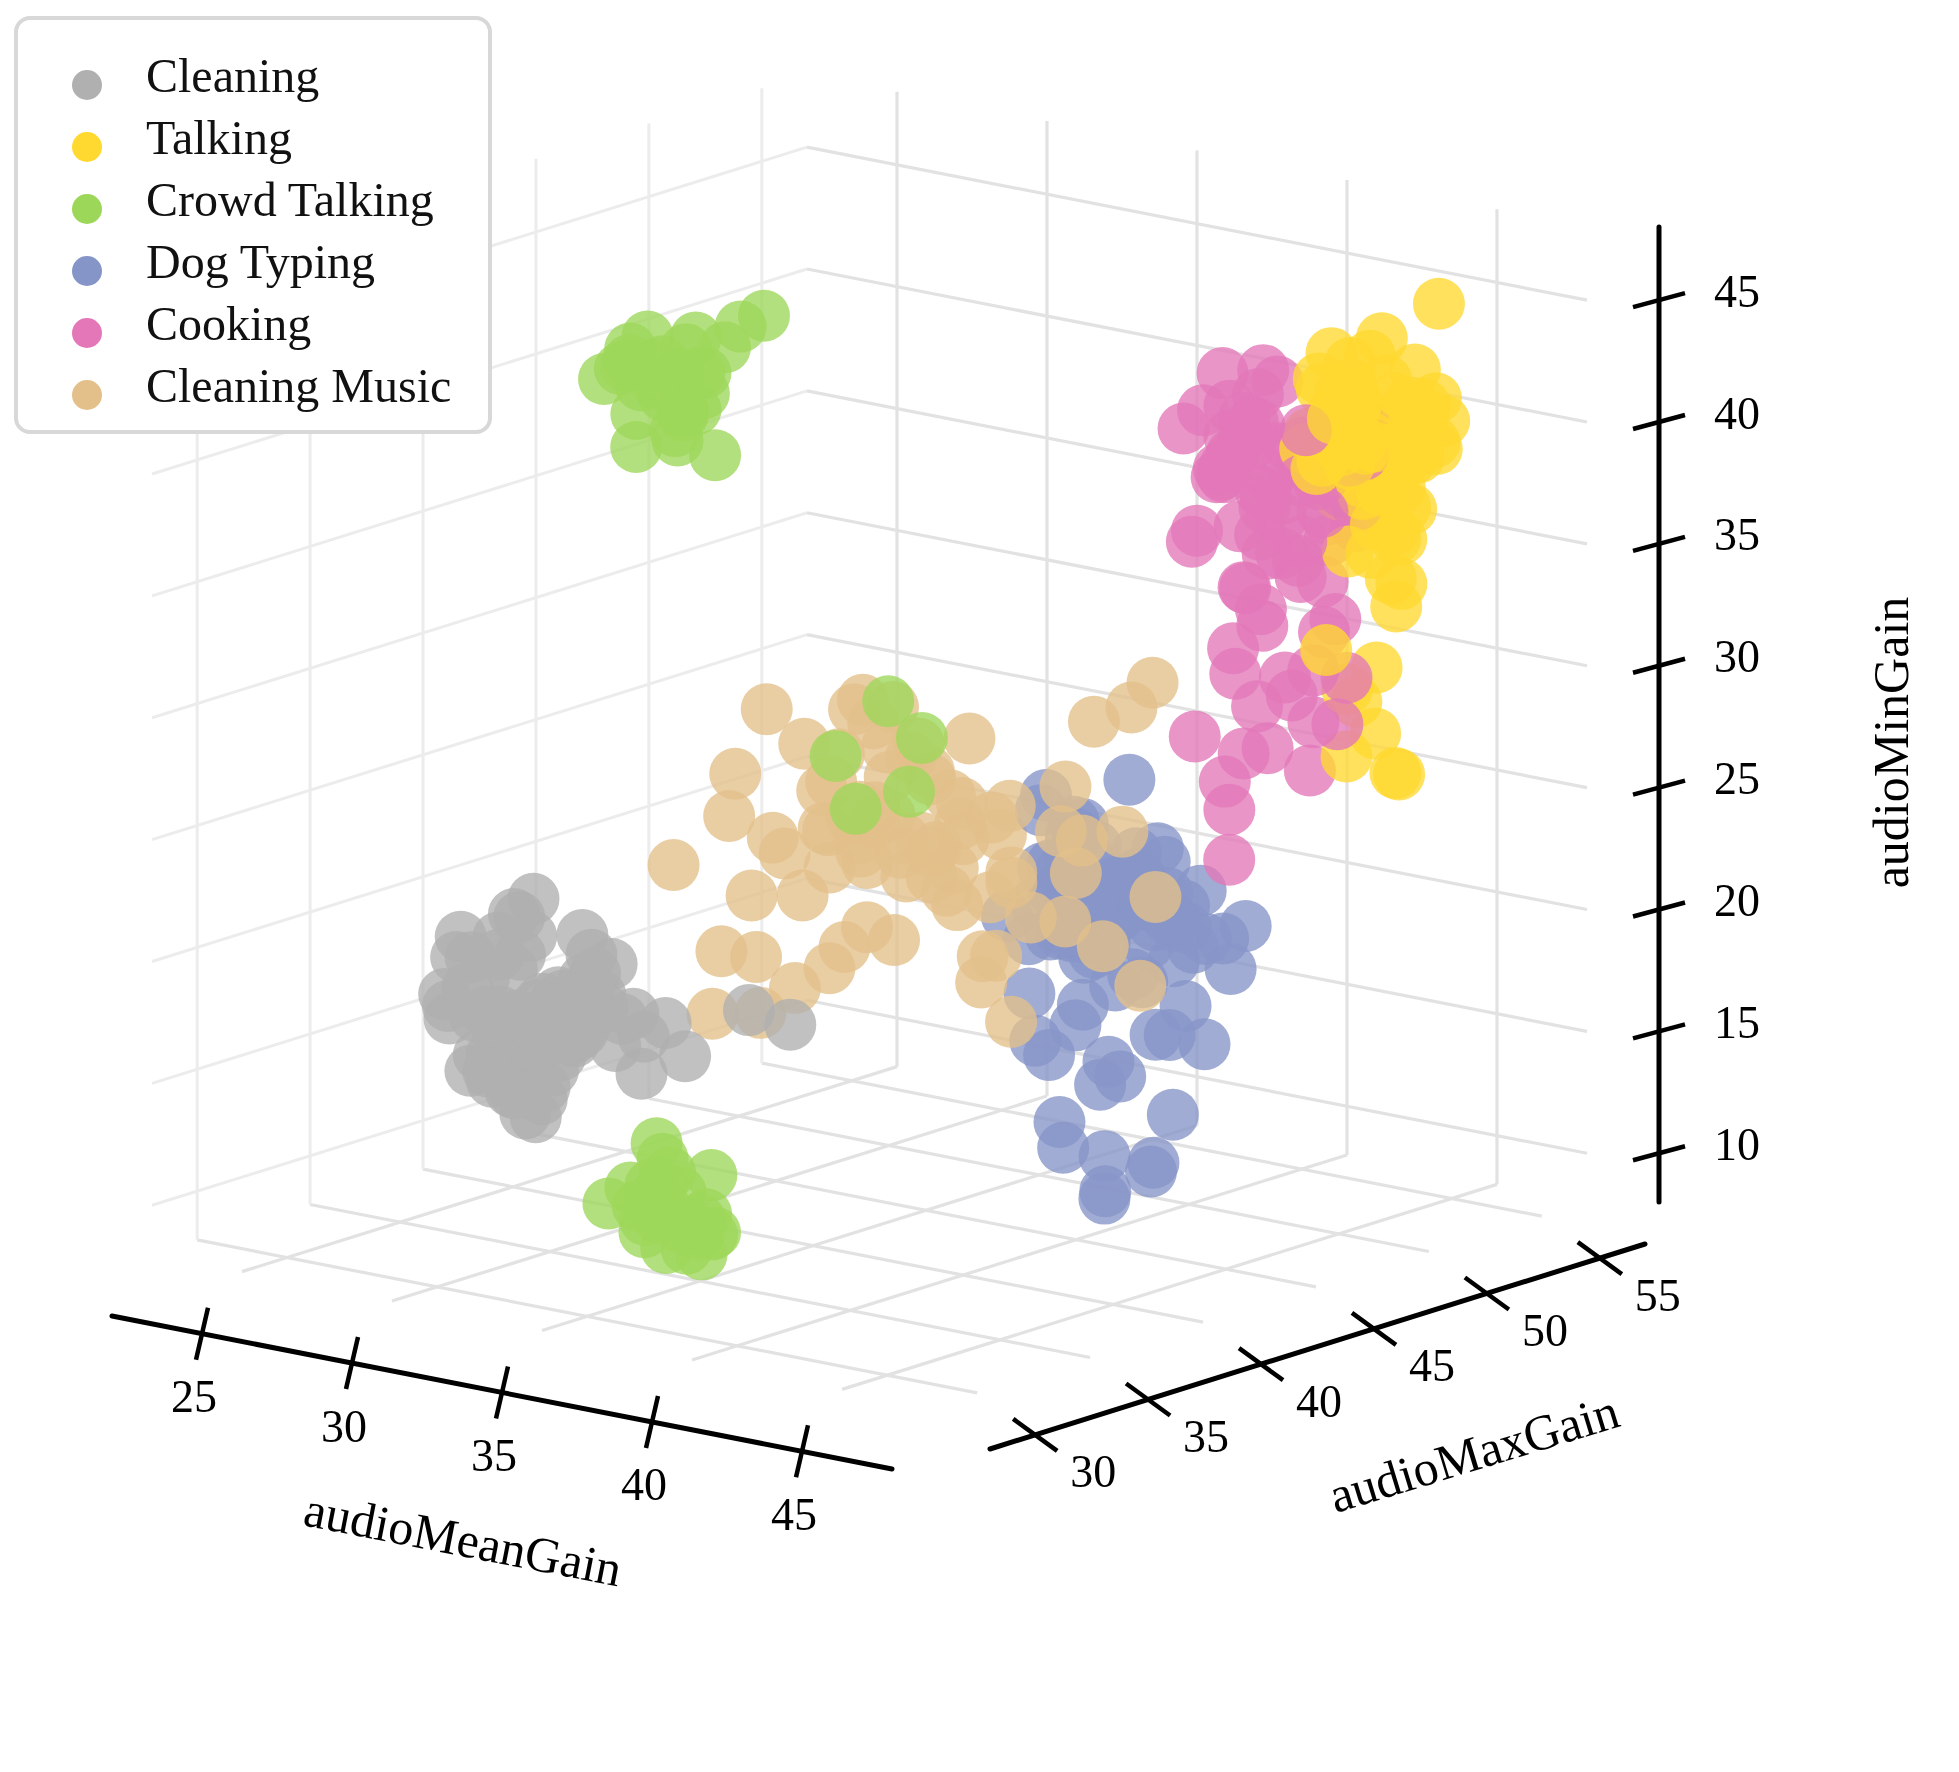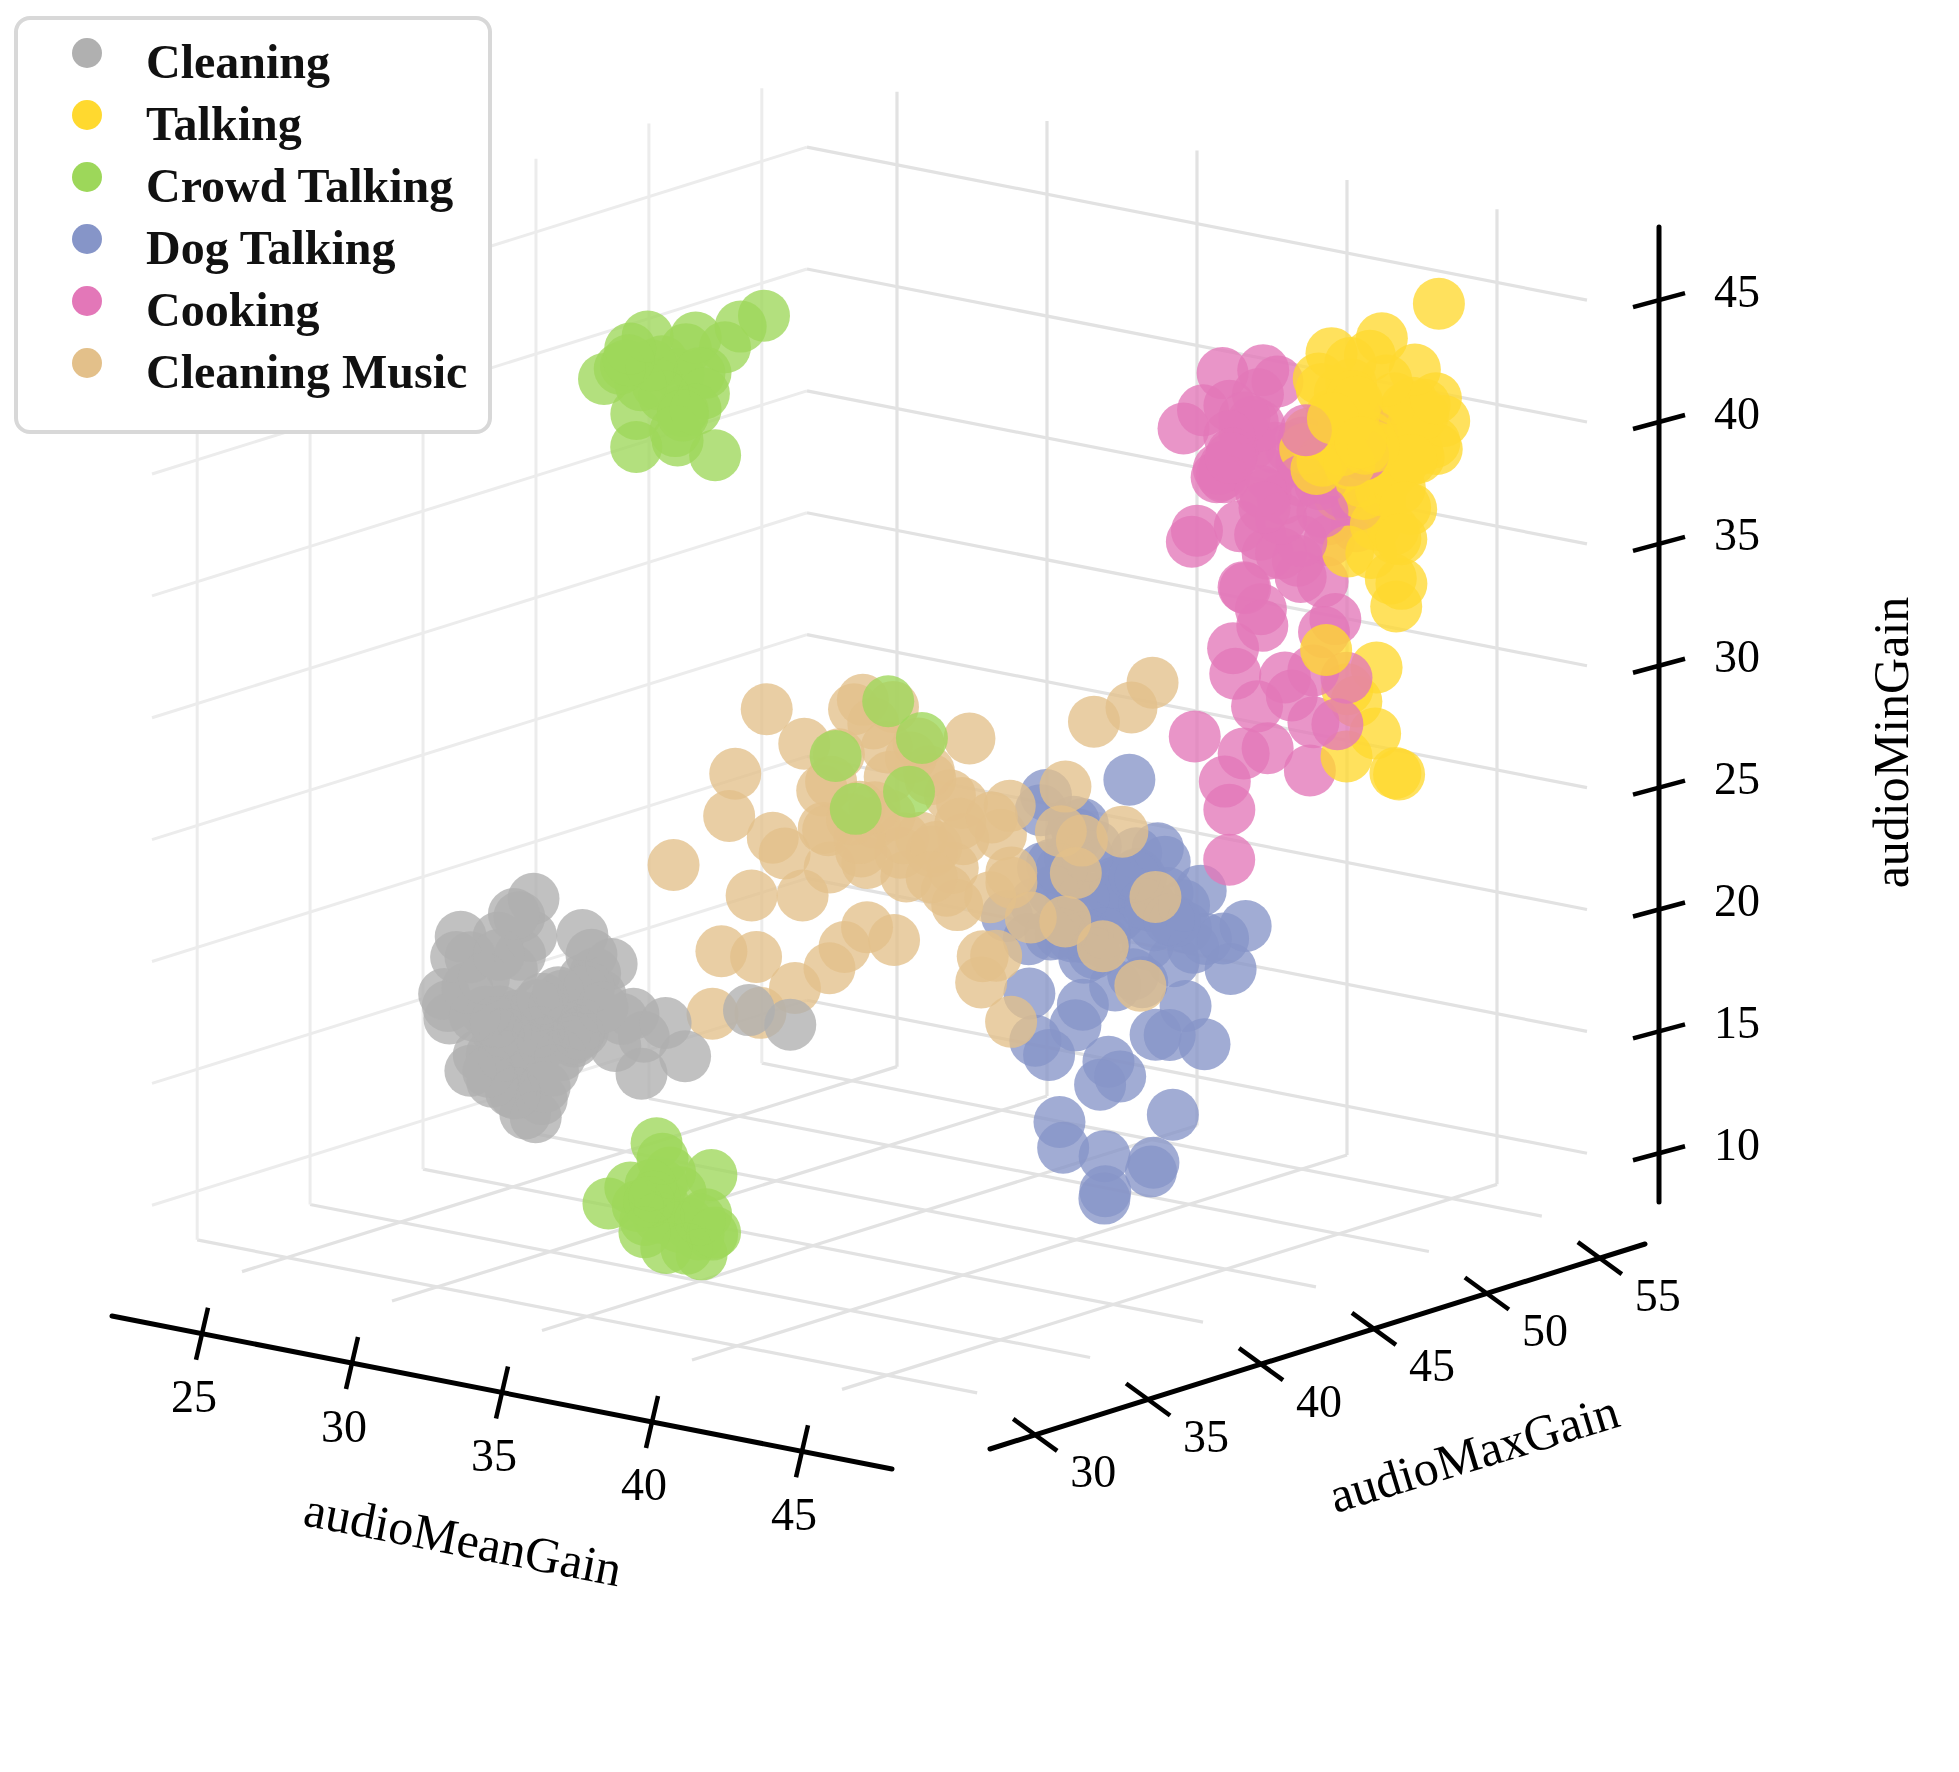--- a/index.html
+++ b/index.html
@@ -66,23 +66,22 @@
     width: 478px;
     box-sizing: border-box;
     border: 4px solid #d8d8d8;
     border-radius: 16px;
     background: #ffffff;
     padding: 18px 10px 20px 10px;
     z-index: 5;
   }
   .legend-row {
     display: flex;
-    align-items: flex-start;
+    align-items: flex-end;
     height: 62px;
-    font-weight: bold;
   }
   .legend-swatch-cell {
     width: 118px;
     display: flex;
     justify-content: center;
     align-items: center;
     flex: 0 0 118px;
   }
   .legend-dot {
     width: 30px;
@@ -667,21 +666,21 @@
     <div class="legend-row">
       <span class="legend-swatch-cell">
         <span class="legend-dot" id="sw2" style="background: rgb(157, 215, 90);"></span>
       </span>
       <span class="legend-label">Crowd Talking</span>
     </div>
     <div class="legend-row">
       <span class="legend-swatch-cell">
         <span class="legend-dot" id="sw3" style="background: rgb(134, 149, 200);"></span>
       </span>
-      <span class="legend-label">Dog Talking</span>
+      <span class="legend-label">Dog Typing</span>
     </div>
     <div class="legend-row">
       <span class="legend-swatch-cell">
         <span class="legend-dot" id="sw4" style="background: rgb(227, 119, 184);"></span>
       </span>
       <span class="legend-label">Cooking</span>
     </div>
     <div class="legend-row">
       <span class="legend-swatch-cell">
         <span class="legend-dot" id="sw5" style="background: rgb(227, 192, 138);"></span>

